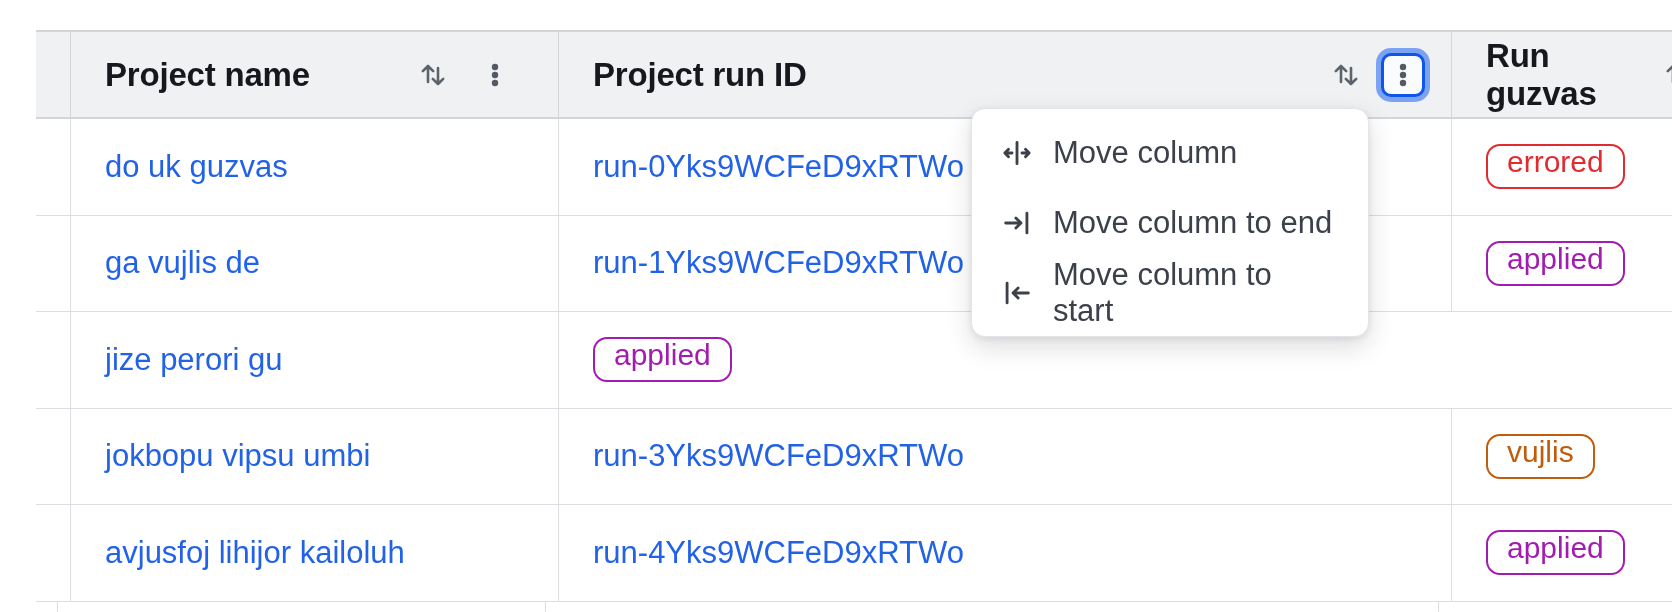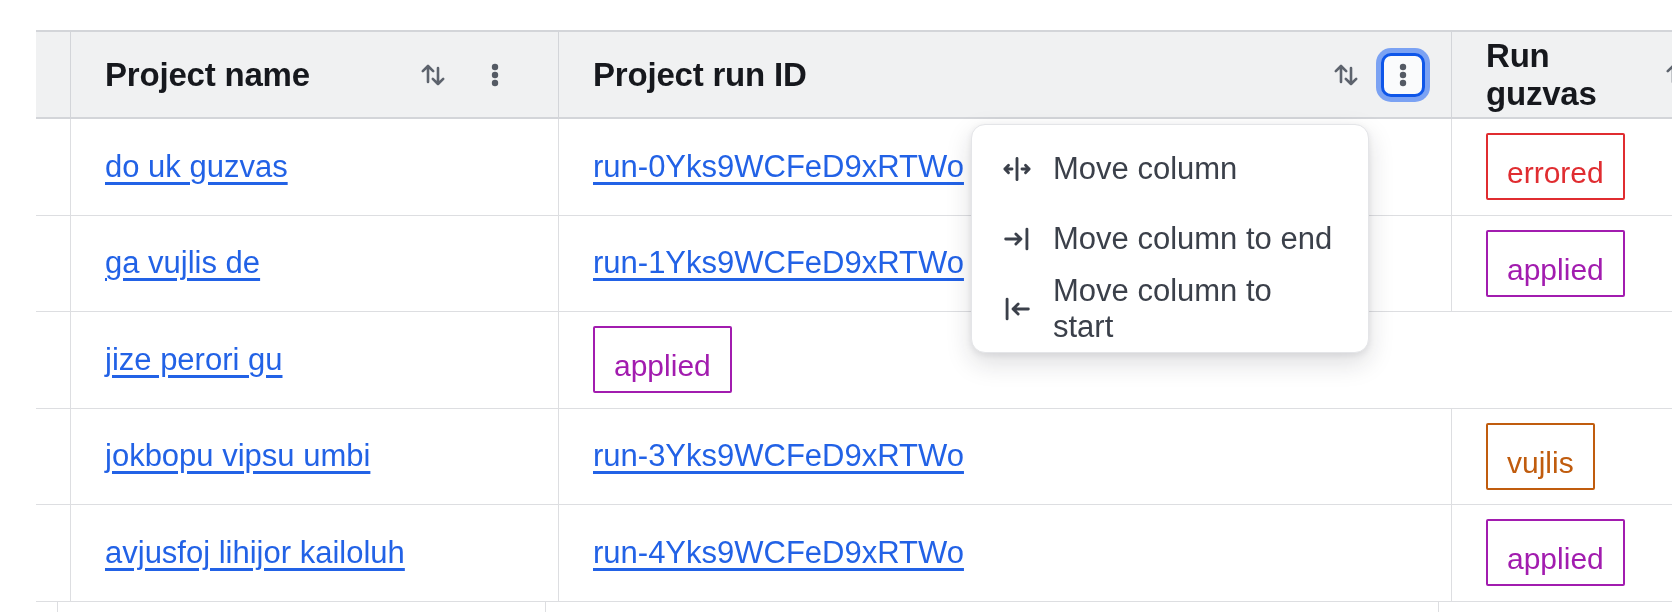--- a/index.html
+++ b/index.html
@@ -30,32 +30,32 @@
   .th-run-icons     { padding-right:26px; gap:18px; }
   .th-status-icons  { padding-right:22px; }
 
   .icon-btn { background:transparent; border:none; width:34px; height:34px;
               display:flex; align-items:center; justify-content:center; cursor:pointer; }
 
   .kebab-focused { width:44px; height:44px; border-radius:10px; background:#fafbfc;
                    border:3px solid #0e56e9; box-shadow:0 0 0 5px #7ba2f3;
                    display:flex; align-items:center; justify-content:center; cursor:pointer; }
 
-  a.cell-link { font-size:31px; color:#2262e6; text-decoration:underline;
+  a.cell-link { font-size:31px; color:#2262e6; 
                 text-underline-offset:5px; cursor:pointer; }
 
   .badge { display:inline-block; font-size:30px; line-height:1;
-           padding:23px 19px 10px; border:2.5px solid currentColor; border-radius:2px;
+           padding:1px 19px 10px; border:2.5px solid currentColor; border-radius:14px;
            background:#fff; }
   .badge[data-status="errored"] { color:#e02c30; }
   .badge[data-status="applied"] { color:#a21caf; }
   .badge[data-status="planned"] { color:#c05c0e; }
 
   
-  .menu { position:absolute; left:971px; top:124px; width:398px; height:229px;
+  .menu { position:absolute; left:971px; top:108px; width:398px; height:229px;
           background:#ffffff; border:1px solid #e4e5e8; border-radius:14px;
           box-shadow:0 10px 26px rgba(25,30,40,0.15), 0 2px 6px rgba(25,30,40,0.08);
           padding:9px 0; z-index:10; }
   .menu-item { display:flex; align-items:center; gap:19px; height:70px;
                padding:0 28px; cursor:pointer; font-size:31px; color:#3b404a; }
   .menu-item svg { flex:0 0 34px; }
 </style>
 </head>
 <body>
 

